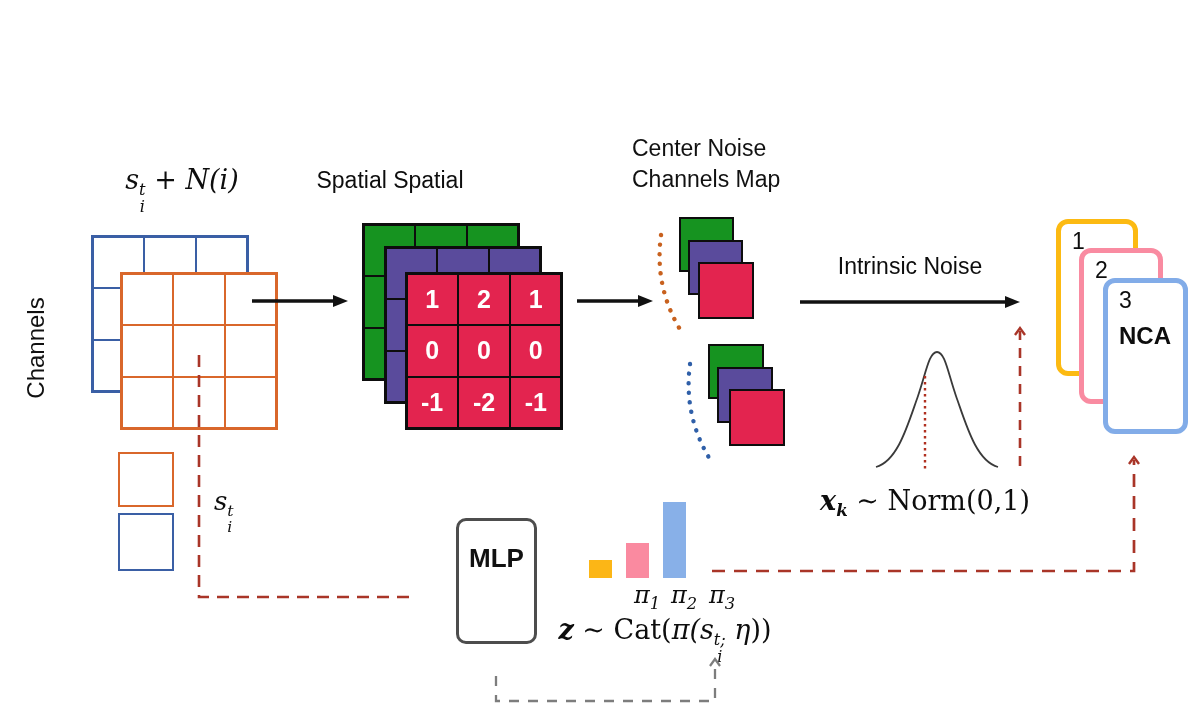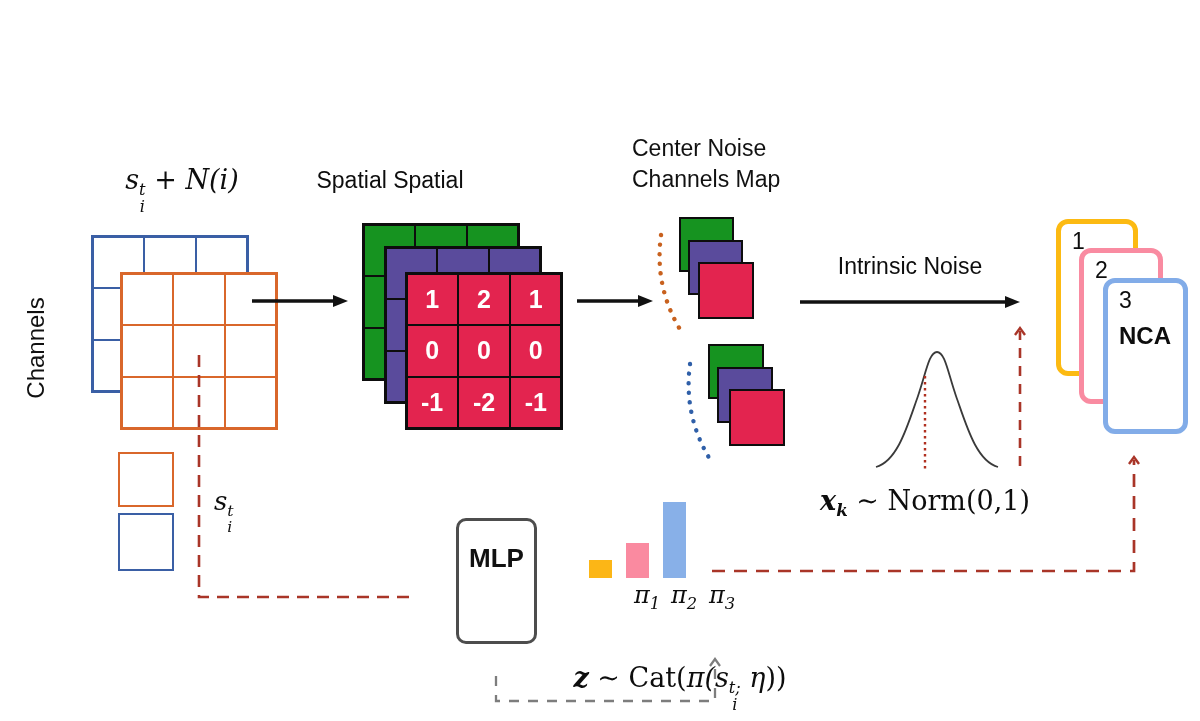--- a/index.html
+++ b/index.html
@@ -149,21 +149,21 @@
   <div class="mlp" style="left:456px;top:518px;width:81px;height:126px;"><span>MLP</span></div>
 
   <div class="bar" style="left:589px;top:560px;width:23px;height:18px;background:var(--bar-yellow);"></div>
   <div class="bar" style="left:626px;top:543px;width:23px;height:35px;background:var(--bar-pink);"></div>
   <div class="bar" style="left:663px;top:502px;width:23px;height:76px;background:var(--bar-blue);"></div>
 
   <div class="pilab" style="left:586px;top:581px;"><span>π</span><sub>1</sub></div>
   <div class="pilab" style="left:623px;top:581px;"><span>π</span><sub>2</sub></div>
   <div class="pilab" style="left:661px;top:581px;"><span>π</span><sub>3</sub></div>
 
-  <div class="abs math" style="left:560px;top:614px;width:240px;text-align:center;margin-top:48px;"><span class="it bold">z</span><span class="up"> ∼ Cat(</span><span class="it">π(s</span><span class="stk">
+  <div class="abs math" style="left:545px;top:614px;width:240px;text-align:center;"><span class="it bold">z</span><span class="up"> ∼ Cat(</span><span class="it">π(s</span><span class="stk">
         <span class="sp">t;</span>
         <span class="sb">i</span>
       </span><span class="it"> η</span><span class="up">))</span></div>
 
   <svg class="overlay" viewBox="0 0 1200 721">
     <defs>
       <marker id="mBlack" markerUnits="userSpaceOnUse" markerWidth="18" markerHeight="14" refX="2" refY="7" orient="auto">
         <path d="M1,1 L16,7 L1,13 Z" fill="#111"></path>
       </marker>
       <marker id="mRed" markerUnits="userSpaceOnUse" markerWidth="14" markerHeight="14" refX="6" refY="7" orient="auto">

